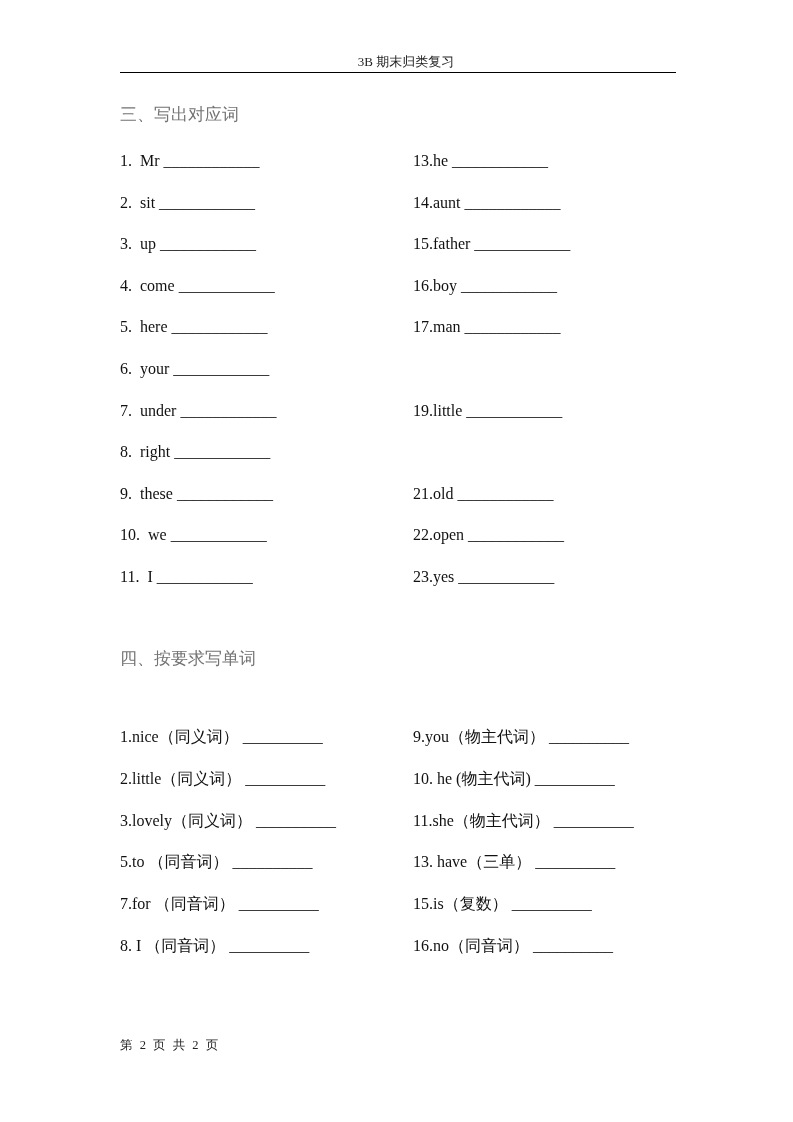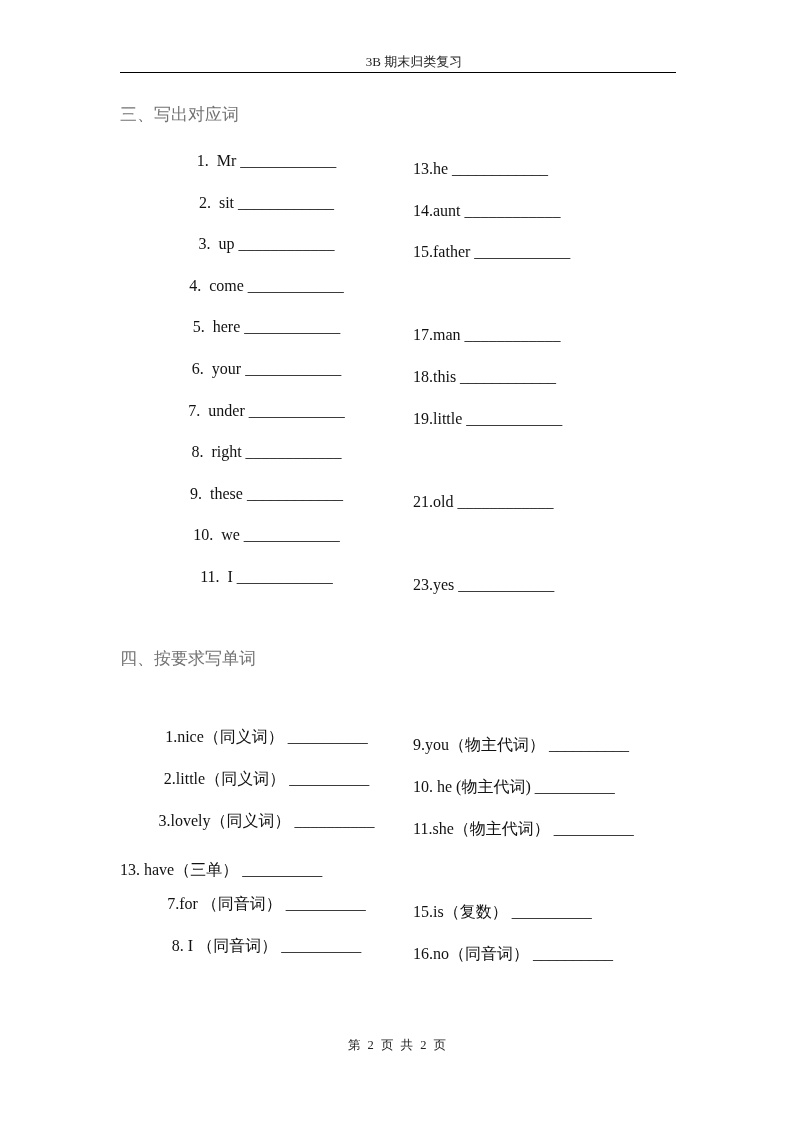--- a/index.html
+++ b/index.html
@@ -12,21 +12,21 @@
     width: 793px;
     height: 1122px;
     background: #ffffff;
     font-family: "Liberation Serif", "DejaVu Serif", serif;
     color: #111111;
     overflow: hidden;
   }
   .header-text {
     position: absolute;
     top: 53px;
-    left: 136px;
+    left: 128px;
     width: 556px;
     text-align: center;
     font-size: 13px;
     color: #222222;
     white-space: pre;
   }
   .header-rule {
     position: absolute;
     top: 72px;
     left: 120px;
@@ -55,28 +55,28 @@
     align-items: flex-start;
   }
   .s3-rows .row { height: 41.6px; }
   .s4-rows .row { height: 41.8px; }
   .cell {
     font-size: 16px;
     line-height: 20px;
     white-space: pre;
     color: #111111;
   }
-  .cell.left { width: 293px; flex: 0 0 293px; text-align: center; }
-  .cell.right { flex: 1; margin-top: 8px; }
+  .cell.left { width: 293px; flex: 0 0 293px; }
+  .cell.right { flex: 1; }
   .footer-text {
     position: absolute;
     top: 1037px;
     left: 120px;
     width: 556px;
-    text-align: center;
+    text-align: left;
     font-size: 12.5px;
     color: #222222;
     letter-spacing: 2px;
     white-space: pre;
   }
 </style>
 </head>
 <body>
 
 <div class="page">
@@ -95,42 +95,43 @@
       <div class="row">
         <span class="cell left">2.  sit ____________</span>
         <span class="cell right">14.aunt ____________</span>
       </div>
       <div class="row">
         <span class="cell left">3.  up ____________</span>
         <span class="cell right">15.father ____________</span>
       </div>
       <div class="row">
         <span class="cell left">4.  come ____________</span>
+        <span class="cell right">16.boy ____________</span>
       </div>
       <div class="row">
         <span class="cell left">5.  here ____________</span>
         <span class="cell right">17.man ____________</span>
       </div>
       <div class="row">
         <span class="cell left">6.  your ____________</span>
-        <span class="cell right">18.this ____________</span>
       </div>
       <div class="row">
         <span class="cell left">7.  under ____________</span>
         <span class="cell right">19.little ____________</span>
       </div>
       <div class="row">
         <span class="cell left">8.  right ____________</span>
       </div>
       <div class="row">
         <span class="cell left">9.  these ____________</span>
         <span class="cell right">21.old ____________</span>
       </div>
       <div class="row">
         <span class="cell left">10.  we ____________</span>
+        <span class="cell right">22.open ____________</span>
       </div>
       <div class="row">
         <span class="cell left">11.  I ____________</span>
         <span class="cell right">23.yes ____________</span>
       </div>
     </div>
 
   <div class="section-title s4-title">四、按要求写单词</div>
 
   <div class="rows s4-rows">
@@ -140,20 +141,21 @@
       </div>
       <div class="row">
         <span class="cell left">2.little（同义词） __________</span>
         <span class="cell right">10. he (物主代词) __________</span>
       </div>
       <div class="row">
         <span class="cell left">3.lovely（同义词） __________</span>
         <span class="cell right">11.she（物主代词） __________</span>
       </div>
       <div class="row">
+        <span class="cell left">5.to （同音词） __________</span>
         <span class="cell right">13. have（三单） __________</span>
       </div>
       <div class="row">
         <span class="cell left">7.for （同音词） __________</span>
         <span class="cell right">15.is（复数） __________</span>
       </div>
       <div class="row">
         <span class="cell left">8. I （同音词） __________</span>
         <span class="cell right">16.no（同音词） __________</span>
       </div>

